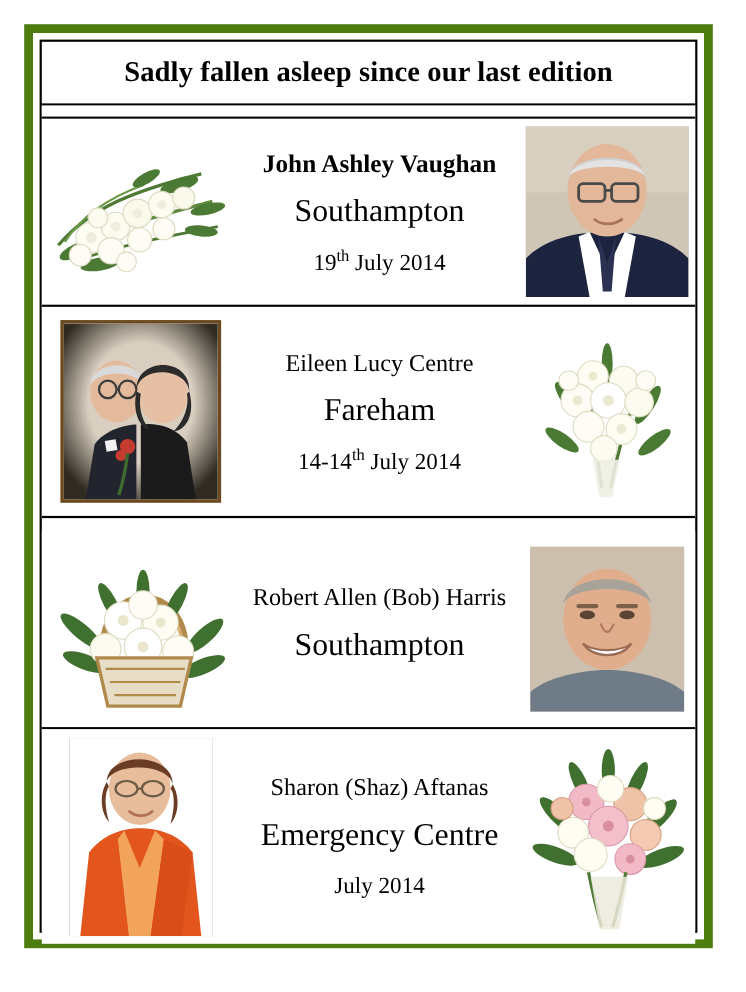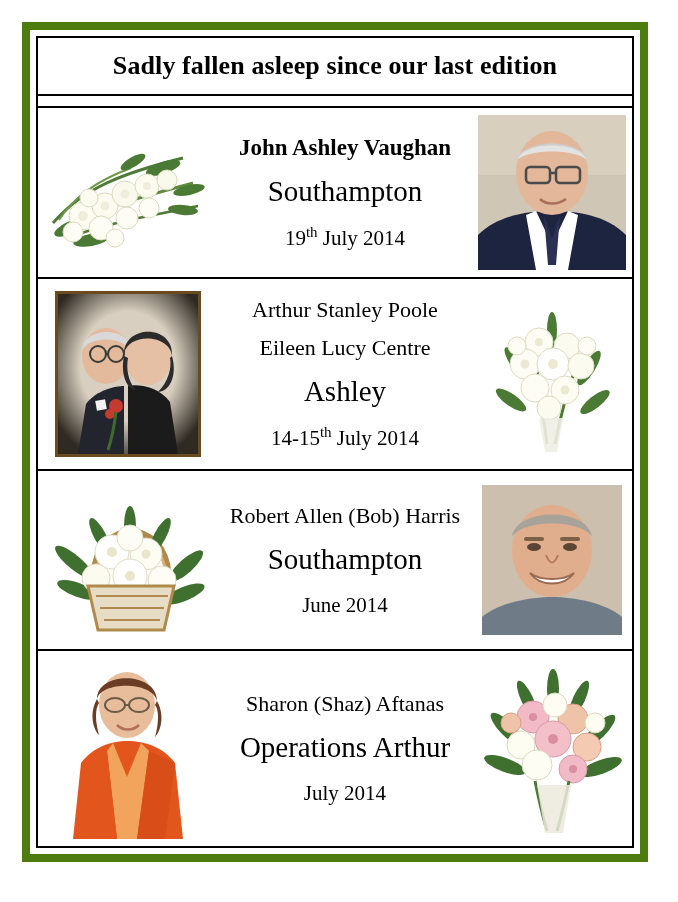--- a/index.html
+++ b/index.html
@@ -84,21 +84,21 @@
     display: flex;
     align-items: center;
     background: #ffffff;
     overflow: hidden;
   }
   .entry:last-child {
     border-bottom: none;
   }
   .entry-1 { height: 171px; }
   .entry-2 { height: 192px; }
-  .entry-3 { height: 180px; }
+  .entry-3 { height: 180px; margin-top: 12px; }
   .entry-4 { height: 195px; justify-content: center; }
 
   .media {
     flex: none;
     display: flex;
     align-items: center;
     justify-content: center;
     height: 100%;
     box-sizing: border-box;
   }
@@ -253,24 +253,23 @@
                 <g fill="#c43b2f">
                   <circle cx="58" cy="112" r="7"></circle>
                   <circle cx="52" cy="120" r="5"></circle>
                 </g>
                 <path d="M58 118 C 56 134, 54 144, 50 156" stroke="#3f6b2e" stroke-width="3" fill="none"></path>
                 <rect x="38" y="106" width="10" height="10" fill="#f2f2f2" transform="rotate(-10 43 111)"></rect>
               </svg>
             </div>
           </div>
           <div class="text-block">
-            <div class="name regular">Arthur Stanley  Poole</div>
             <div class="name regular">Eileen  Lucy Centre</div>
-            <div class="place">Ashley</div>
-            <div class="date"><span>14-15</span><sup>th</sup><span>  July 2014</span></div>
+            <div class="place">Fareham</div>
+            <div class="date"><span>14-14</span><sup>th</sup><span>  July 2014</span></div>
           </div>
           <div class="media media-right">
             <svg class="art" width="150" height="160" viewBox="0 0 150 160" aria-hidden="true">
               <g>
                 <path d="M70 150 C 66 120, 62 90, 58 64" stroke="#4f7a35" stroke-width="3" fill="none"></path>
                 <path d="M78 150 C 84 118, 92 92, 100 70" stroke="#4f7a35" stroke-width="3" fill="none"></path>
                 <g fill="#4a7a33">
                   <ellipse cx="40" cy="70" rx="6" ry="20" transform="rotate(-35 40 70)"></ellipse>
                   <ellipse cx="112" cy="74" rx="6" ry="20" transform="rotate(32 112 74)"></ellipse>
                   <ellipse cx="34" cy="106" rx="6" ry="18" transform="rotate(-55 34 106)"></ellipse>
@@ -336,21 +335,20 @@
                   <line x1="58" y1="118" x2="130" y2="118"></line>
                   <line x1="62" y1="130" x2="126" y2="130"></line>
                   <line x1="66" y1="142" x2="122" y2="142"></line>
                 </g>
               </g>
             </svg>
           </div>
           <div class="text-block">
             <div class="name regular">Robert Allen (Bob) Harris</div>
             <div class="place">Southampton</div>
-            <div class="date">June 2014</div>
           </div>
           <div class="media media-right">
             <div class="photo photo-3">
               <svg class="art" width="140" height="150" viewBox="0 0 140 150" aria-hidden="true">
                 <rect width="140" height="150" fill="#cdbfae"></rect>
                 <path d="M0 150 L0 132 C 16 118, 48 112, 70 112 C 92 112, 124 118, 140 132 L140 150 Z" fill="#6f7c88"></path>
                 <ellipse cx="70" cy="66" rx="40" ry="46" fill="#e0ae8c"></ellipse>
                 <path d="M30 52 C 34 22, 106 22, 110 52 C 100 34, 40 34, 30 52 Z" fill="#a8a39a"></path>
                 <g fill="#5a4434">
                   <ellipse cx="52" cy="62" rx="7" ry="4"></ellipse>
@@ -384,21 +382,21 @@
                   <ellipse cx="52" cy="46" rx="10" ry="7"></ellipse>
                   <ellipse cx="76" cy="46" rx="10" ry="7"></ellipse>
                   <line x1="62" y1="46" x2="66" y2="46"></line>
                 </g>
                 <path d="M54 66 C 60 72, 70 72, 76 66" stroke="#b1705a" stroke-width="2.5" fill="none"></path>
               </svg>
             </div>
           </div>
           <div class="text-block">
             <div class="name regular">Sharon (Shaz) Aftanas</div>
-            <div class="place">Operations Arthur</div>
+            <div class="place">Emergency Centre</div>
             <div class="date">July 2014</div>
           </div>
           <div class="media media-right">
             <svg class="art" width="150" height="175" viewBox="0 0 150 175" aria-hidden="true">
               <g>
                 <g fill="#3f7030">
                   <ellipse cx="30" cy="68" rx="7" ry="22" transform="rotate(-45 30 68)"></ellipse>
                   <ellipse cx="122" cy="70" rx="7" ry="22" transform="rotate(45 122 70)"></ellipse>
                   <ellipse cx="28" cy="104" rx="7" ry="22" transform="rotate(-70 28 104)"></ellipse>
                   <ellipse cx="124" cy="106" rx="7" ry="22" transform="rotate(70 124 106)"></ellipse>

